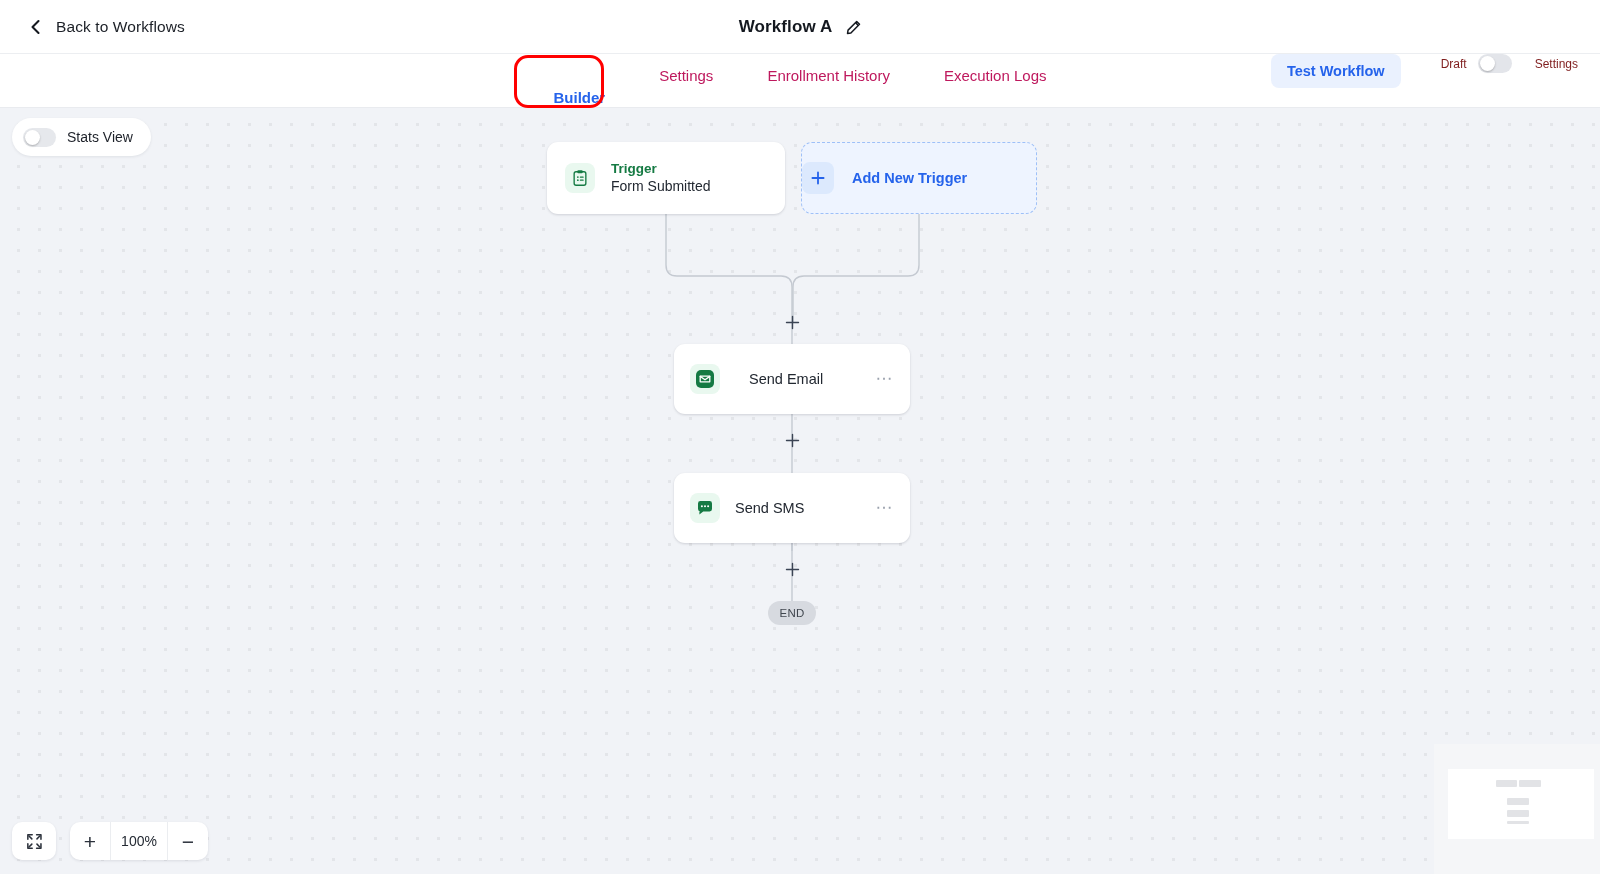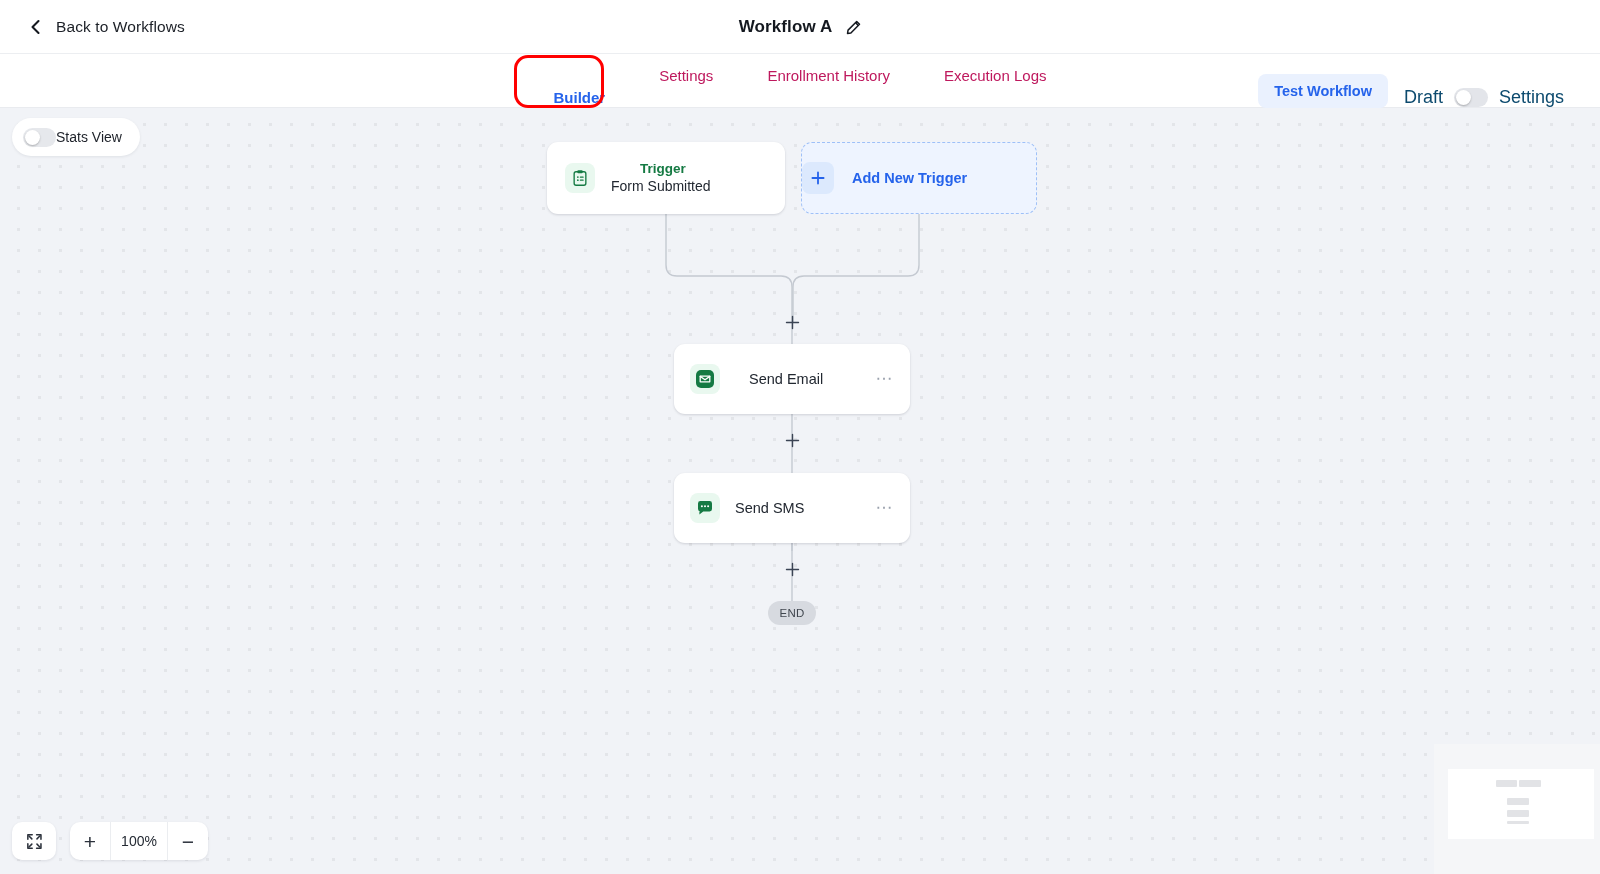--- a/index.html
+++ b/index.html
@@ -62,30 +62,30 @@
   .tab {
     position: relative; font-size: 15px; color: #be185d;
     padding: 0 8px 14px 8px; cursor: pointer; white-space: nowrap;
   }
   .tab.active { color: #2563eb; font-weight: 700; margin-top: 22px; }
   .tab.active::after {
     content: ""; position: absolute; left: 6px; right: 6px; bottom: 2px;
     height: 2.5px; background: #2563eb; border-radius: 2px;
   }
   .tabbar-right {
-    position: absolute; right: 36px; top: 0; height: 54px;
-    display: flex; align-items: flex-end; gap: 16px;
+    position: absolute; right: 22px; top: 0; height: 54px;
+    display: flex; align-items: flex-start; gap: 28px;
   }
   .test-btn {
     background: #eaf1fe; color: #2563eb; border: none; border-radius: 8px;
     font-family: inherit; font-size: 14.5px; font-weight: 700;
     height: 34px; padding: 0 16px; cursor: pointer;
   }
   .publish-group { display: flex; align-items: center; gap: 11px; }
-  .pg-label { font-size: 18px; color: #0c4a6e; }
+  .pg-label { font-size: 12px; color: #7f1d1d; margin-left: 12px; }
   .switch {
     width: 34px; height: 19px; border-radius: 11px; background: #e3e5ea;
     position: relative; cursor: pointer; flex: none;
   }
   .switch .knob {
     position: absolute; top: 2px; left: 2px;
     width: 15px; height: 15px; border-radius: 50%;
     background: #ffffff; box-shadow: 0 1px 2px rgba(0,0,0,.25);
   }
 
@@ -102,39 +102,39 @@
     background-color: #f1f3f7;
     background-image: radial-gradient(#e3e5e9 1.6px, transparent 1.7px);
     background-size: 21px 21px;
     background-position: 8px 6px;
     overflow: hidden;
   }
 
   .stats-pill {
     position: absolute; left: 12px; top: 10px;
     height: 38px; background: #ffffff; border-radius: 19px;
-    display: flex; align-items: center; 
+    display: flex; align-items: center; gap: 11px;
     padding: 0 18px 0 11px;
     box-shadow: 0 1px 3px rgba(16,24,40,.08);
   }
   .stats-pill .switch { width: 33px; height: 19px; background: #e6e8ec; }
   .stats-label { font-size: 14px; color: #1d2129; white-space: nowrap; }
 
   
   .node {
     position: absolute; background: #ffffff; border-radius: 11px;
     box-shadow: 0 1px 3px rgba(16,24,40,.10), 0 1px 2px rgba(16,24,40,.05);
     display: flex; align-items: center; cursor: pointer;
   }
   .node-icon {
     width: 30px; height: 30px; border-radius: 8px; background: #e9f8ef;
     display: flex; align-items: center; justify-content: center; flex: none;
   }
   .node-text { display: flex; flex-direction: column; justify-content: center; }
-  .node-kind { font-size: 13.5px; font-weight: 700; color: #157a43; line-height: 17px; margin-left: 29px; }
+  .node-kind { font-size: 13.5px; font-weight: 700; color: #157a43; line-height: 17px; }
   .node-sub  { font-size: 14px; color: #222831; line-height: 19px; }
   .node-title { font-size: 14.5px; color: #222831; }
   .dots-menu {
     position: absolute; right: 16px; top: 50%; transform: translateY(-50%);
     color: #9aa1ad; font-size: 17px; letter-spacing: 1.5px; line-height: 6px;
     cursor: pointer;
   }
 
   #trigger-node { left: 547px; top: 34px; width: 238px; height: 72px; padding-left: 18px; gap: 16px; }
   #add-trigger-node {

